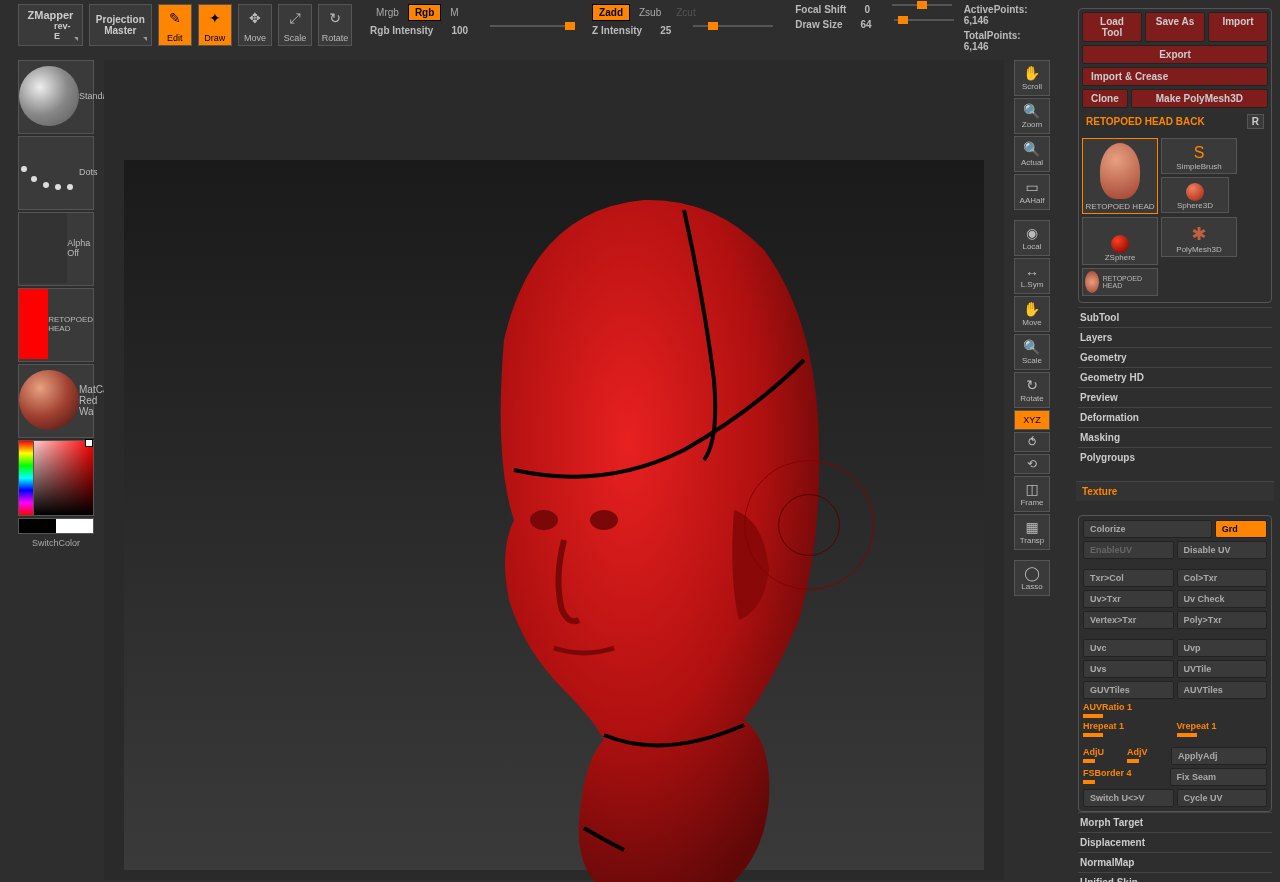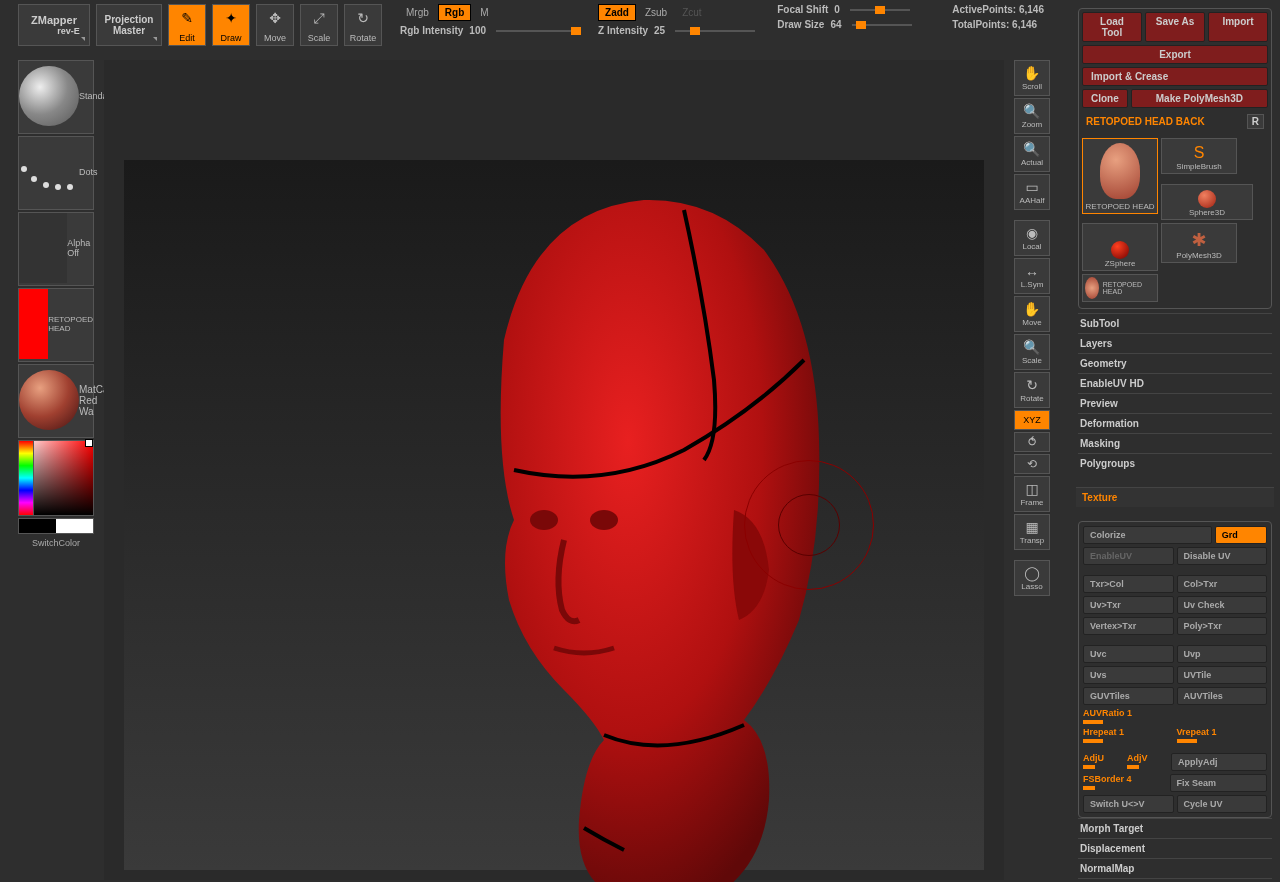--- a/index.html
+++ b/index.html
@@ -17,21 +17,21 @@
 .dropdown { background: #3a3a3a; border: 1px solid #555; padding: 3px 6px; color: #ccc; font-weight: bold; font-size: 11px; cursor: pointer; position: relative; }
 .dropdown::after { content: ''; position: absolute; right: 4px; bottom: 4px; border-left: 4px solid transparent; border-top: 4px solid #999; }
 .top-btn { background: #3a3a3a; border: 1px solid #555; padding: 2px; width: 38px; height: 42px; display: flex; flex-direction: column; align-items: center; justify-content: space-between; cursor: pointer; font-size: 9px; color: #bbb; }
 .top-btn.orange { background: #ff8500; color: #000; }
 .top-btn .ic { width: 22px; height: 22px; display: flex; align-items: center; justify-content: center; font-size: 14px; }
 .mode-btns { display: flex; gap: 3px; align-items: center; }
 .mode-label { font-size: 10px; padding: 2px 6px; color: #aaa; }
 .mode-label.orange { background: #ff8500; color: #000; font-weight: bold; border: 1px solid #000; }
 .mode-label.dim { color: #555; }
 .slider-grp { display: flex; flex-direction: column; gap: 4px; margin-left: 12px; }
-.slider-row { display: flex; align-items: center; gap: 6px; }
+.slider-row { display: flex; align-items: flex-start; gap: 18px; }
 .slider-lbl { font-size: 10px; color: #bbb; font-weight: bold; white-space: nowrap; }
 .slider-val { font-size: 10px; color: #bbb; font-weight: bold; }
 .slider-track { width: 80px; height: 2px; background: #555; position: relative; margin: 0 4px; }
 .slider-handle { position: absolute; width: 10px; height: 8px; background: #ff8500; top: -3px; transform: translateX(-50%); }
 .stats { margin-left: auto; display: flex; flex-direction: column; gap: 4px; font-size: 10px; color: #bbb; font-weight: bold; }
 
 .left-pal { position: absolute; left: 18px; top: 60px; width: 76px; display: flex; flex-direction: column; gap: 2px; }
 .pal-item { background: #3a3a3a; border: 1px solid #555; display: flex; flex-direction: row; align-items: center; cursor: pointer; padding-bottom: 2px; font-size: 9px; color: #bbb; }
 .pal-swatch { width: 70px; height: 70px; display: flex; align-items: center; justify-content: center; }
 .dots-icon { width: 60px; height: 40px; position: relative; }
@@ -308,21 +308,21 @@
         <div style="flex:1;display:flex;align-items:center;justify-content:center;">
             <div style="width:40px;height:56px;background:radial-gradient(circle at 40% 30%,#e8a080,#a04030);border-radius:50% 50% 40% 40%;"></div>
           </div>
         <span>RETOPOED HEAD</span>
       </div>
       <div style="display:flex;flex-direction:column;gap:3px;">
         <div class="tool-thumb tool-thumb-sm" style="width:76px;height:36px;">
           <span style="color:#ff8500;font-size:16px;">S</span>
           <span>SimpleBrush</span>
         </div>
-        <div class="tool-thumb tool-thumb-sm" style="width:92px;height:36px;margin-top:7px;">
+        <div class="tool-thumb tool-thumb-sm" style="width:68px;height:36px;">
           <div style="width:18px;height:18px;border-radius:50%;background:radial-gradient(circle at 35% 30%,#f08060,#a02010);"></div>
           <span>Sphere3D</span>
         </div>
       </div>
       <div class="tool-thumb tool-thumb-sm" style="width:76px;height:48px;">
         <div style="width:18px;height:18px;border-radius:50%;background:radial-gradient(circle at 35% 30%,#ff4020,#700000);"></div>
         <span>ZSphere</span>
       </div>
       <div class="tool-thumb tool-thumb-sm" style="width:76px;height:40px;">
         <span style="color:#c06040;font-size:18px;">✱</span>
@@ -331,21 +331,21 @@
       <div class="tool-thumb tool-thumb-sm" style="width:76px;height:28px;flex-direction:row;gap:4px;padding:2px;">
         <div style="width:16px;height:22px;background:radial-gradient(circle,#e8a080,#a04030);border-radius:50%;"></div>
         <span style="font-size:7px;">RETOPOED HEAD</span>
       </div>
     </div>
   </div>
 
   <div class="accordion">SubTool</div>
   <div class="accordion">Layers</div>
   <div class="accordion">Geometry</div>
-  <div class="accordion">EnableUV HD</div>
+  <div class="accordion">Geometry HD</div>
   <div class="accordion">Preview</div>
   <div class="accordion">Deformation</div>
   <div class="accordion">Masking</div>
   <div class="accordion">Polygroups</div>
   <div class="accordion sec">Texture</div>
 
   <div class="tex-panel">
     <div class="tx-row">
       <span class="tx-btn" style="flex:3;">Colorize</span>
       <span class="tx-btn orange">Grd</span>

